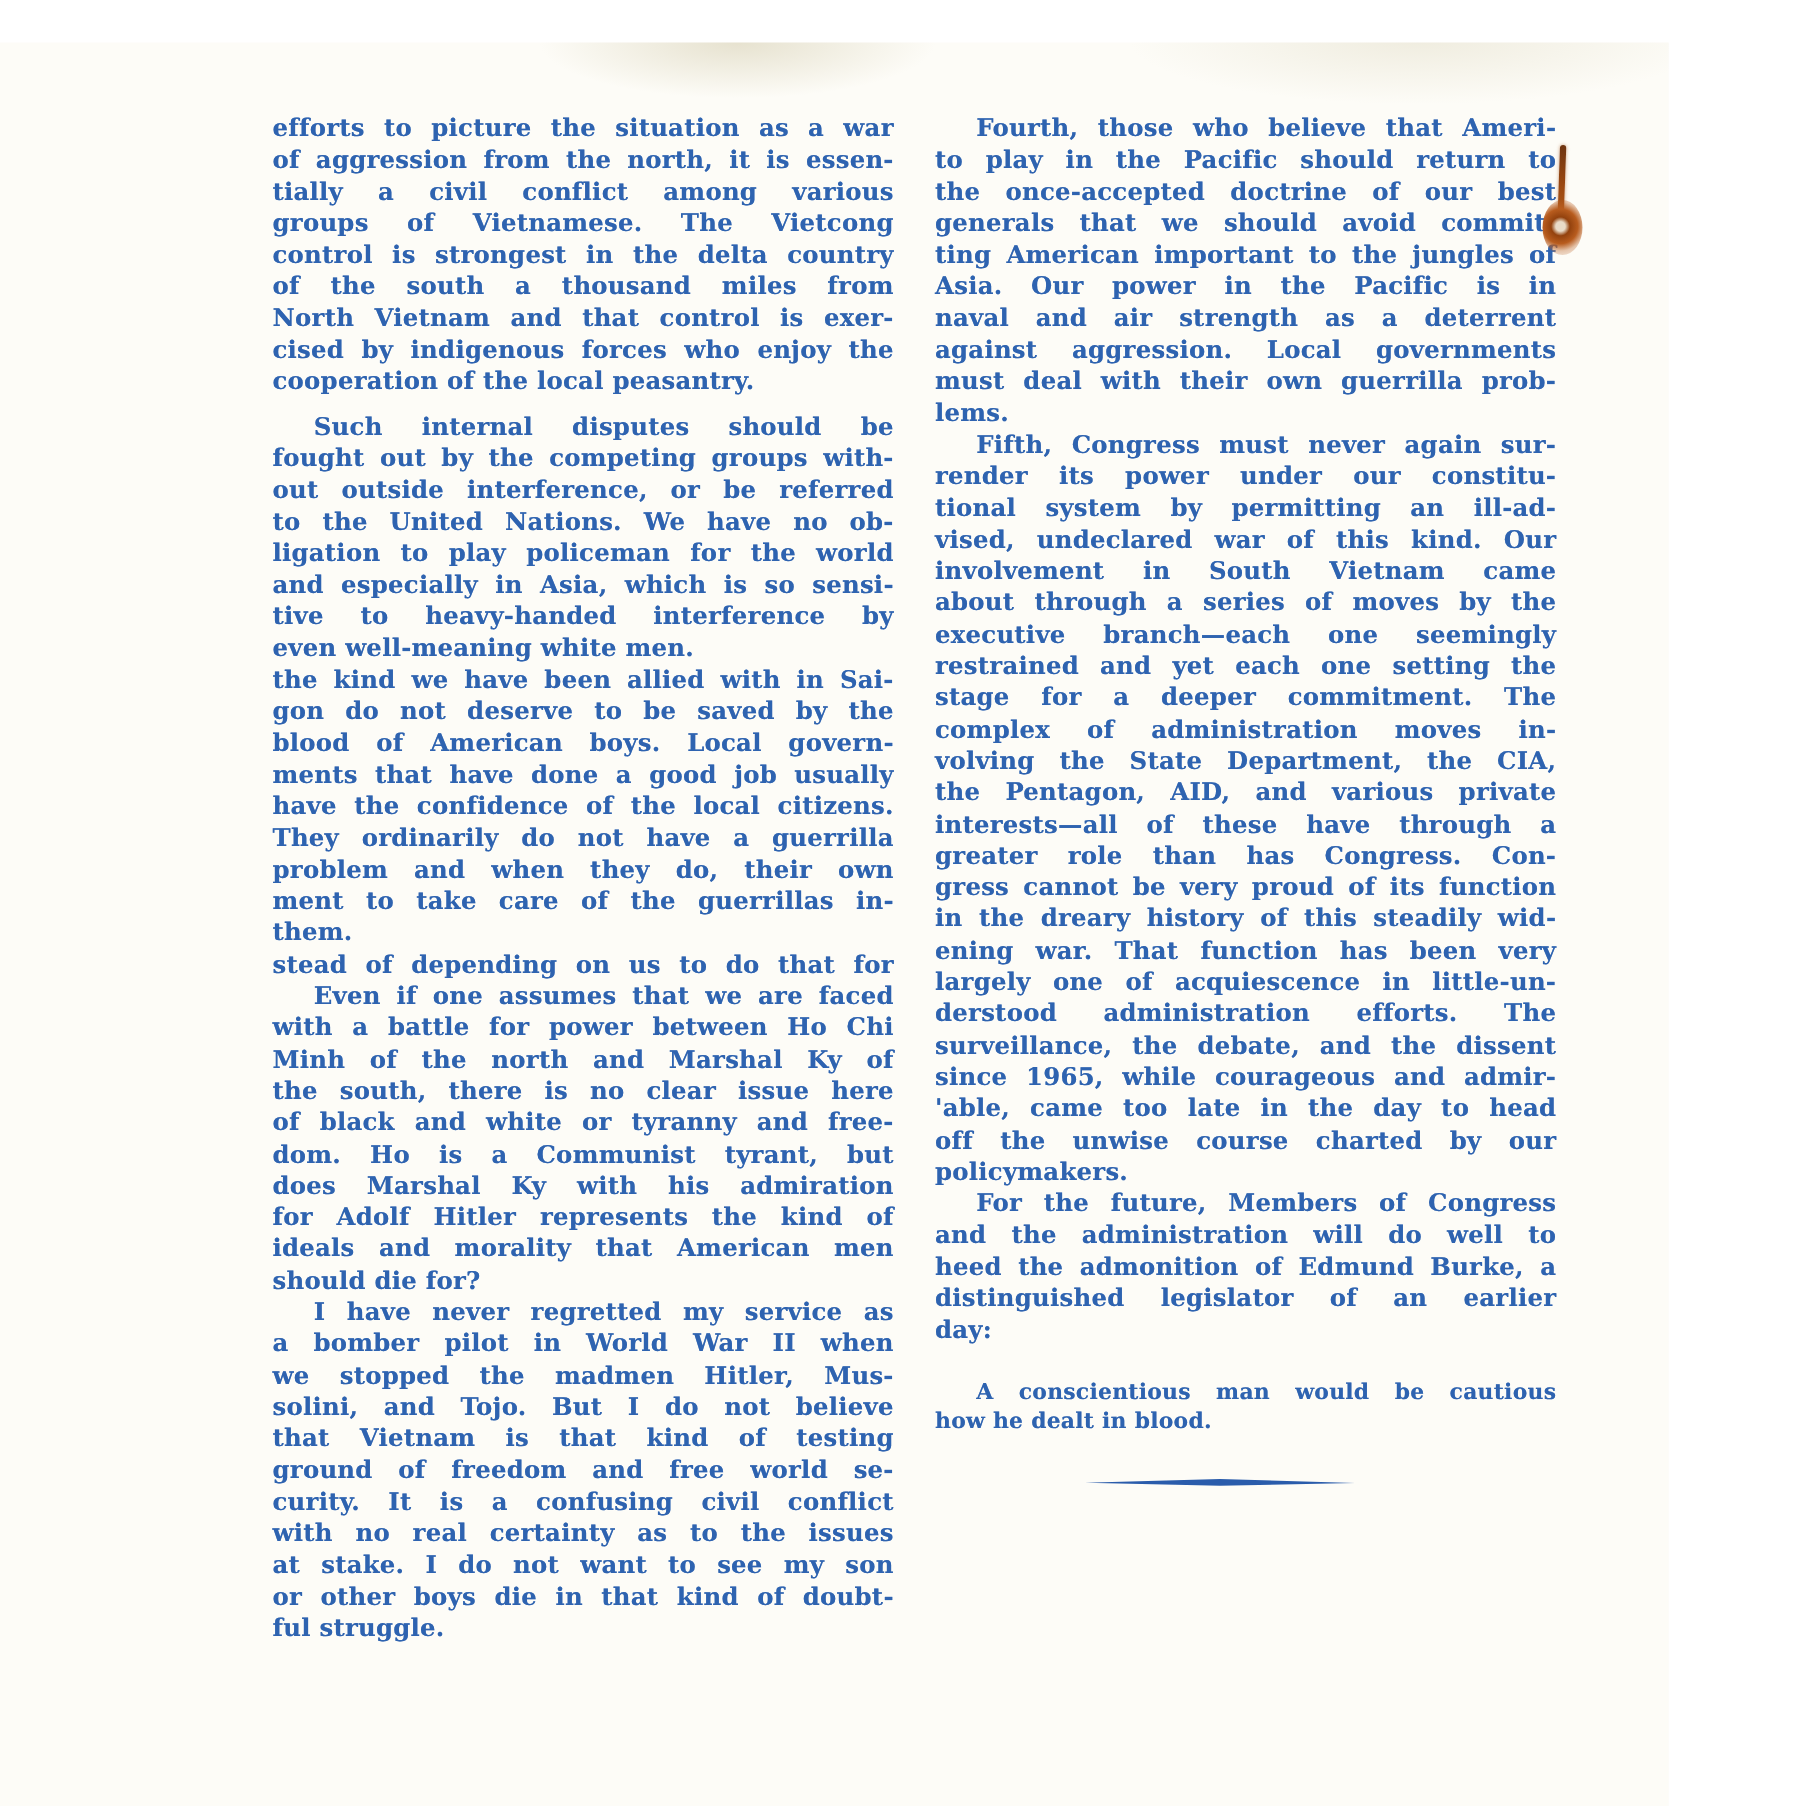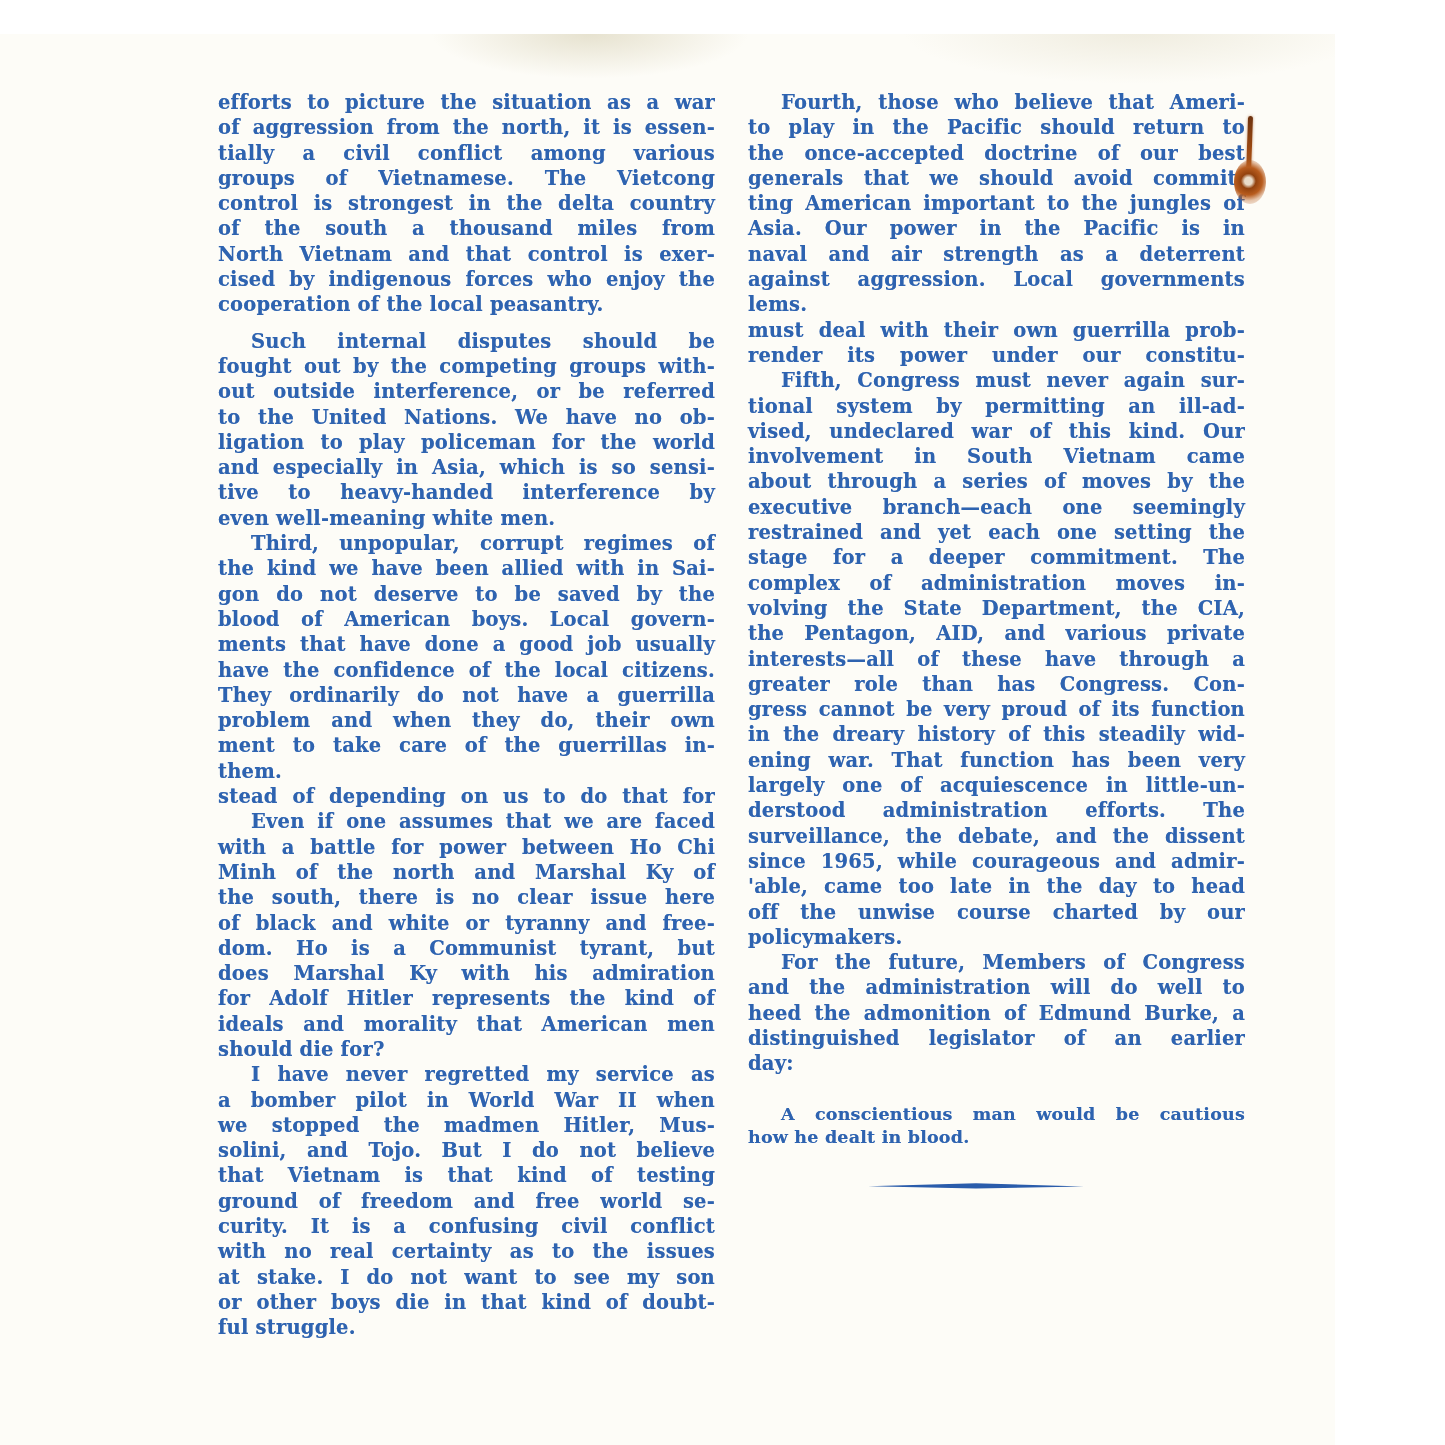--- a/index.html
+++ b/index.html
@@ -108,21 +108,20 @@
         <div class="line first">Such internal disputes should be</div>
         <div class="line">fought out by the competing groups with-</div>
         <div class="line">out outside interference, or be referred</div>
         <div class="line">to the United Nations. We have no ob-</div>
         <div class="line">ligation to play policeman for the world</div>
         <div class="line">and especially in Asia, which is so sensi-</div>
         <div class="line">tive to heavy-handed interference by</div>
         <div class="line last">even well-meaning white men.</div>
       </div>
     <div class="para indent">
-        <div class="line first">Third, unpopular, corrupt regimes of</div>
         <div class="line">the kind we have been allied with in Sai-</div>
         <div class="line">gon do not deserve to be saved by the</div>
         <div class="line">blood of American boys. Local govern-</div>
         <div class="line">ments that have done a good job usually</div>
         <div class="line">have the confidence of the local citizens.</div>
         <div class="line">They ordinarily do not have a guerrilla</div>
         <div class="line">problem and when they do, their own</div>
         <div class="line">ment to take care of the guerrillas in-</div>
         <div class="line last">them.</div>
         <div class="line">stead of depending on us to do that for</div>
@@ -157,26 +156,26 @@
   <div class="col col-right">
     <div class="para indent">
         <div class="line first">Fourth, those who believe that Ameri-</div>
         <div class="line">to play in the Pacific should return to</div>
         <div class="line">the once-accepted doctrine of our best</div>
         <div class="line">generals that we should avoid commit-</div>
         <div class="line">ting American important to the jungles of</div>
         <div class="line">Asia. Our power in the Pacific is in</div>
         <div class="line">naval and air strength as a deterrent</div>
         <div class="line">against aggression. Local governments</div>
+        <div class="line">must deal with their own guerrilla prob-</div>
         <div class="line last">lems.</div>
-        <div class="line">must deal with their own guerrilla prob-</div>
-      </div>
-    <div class="para indent">
+      </div>
+    <div class="para indent">
+        <div class="line first">Fifth, Congress must never again sur-</div>
         <div class="line">render its power under our constitu-</div>
-        <div class="line first">Fifth, Congress must never again sur-</div>
         <div class="line">tional system by permitting an ill-ad-</div>
         <div class="line">vised, undeclared war of this kind. Our</div>
         <div class="line">involvement in South Vietnam came</div>
         <div class="line">about through a series of moves by the</div>
         <div class="line">executive branch—each one seemingly</div>
         <div class="line">restrained and yet each one setting the</div>
         <div class="line">stage for a deeper commitment. The</div>
         <div class="line">complex of administration moves in-</div>
         <div class="line">volving the State Department, the CIA,</div>
         <div class="line">the Pentagon, AID, and various private</div>

